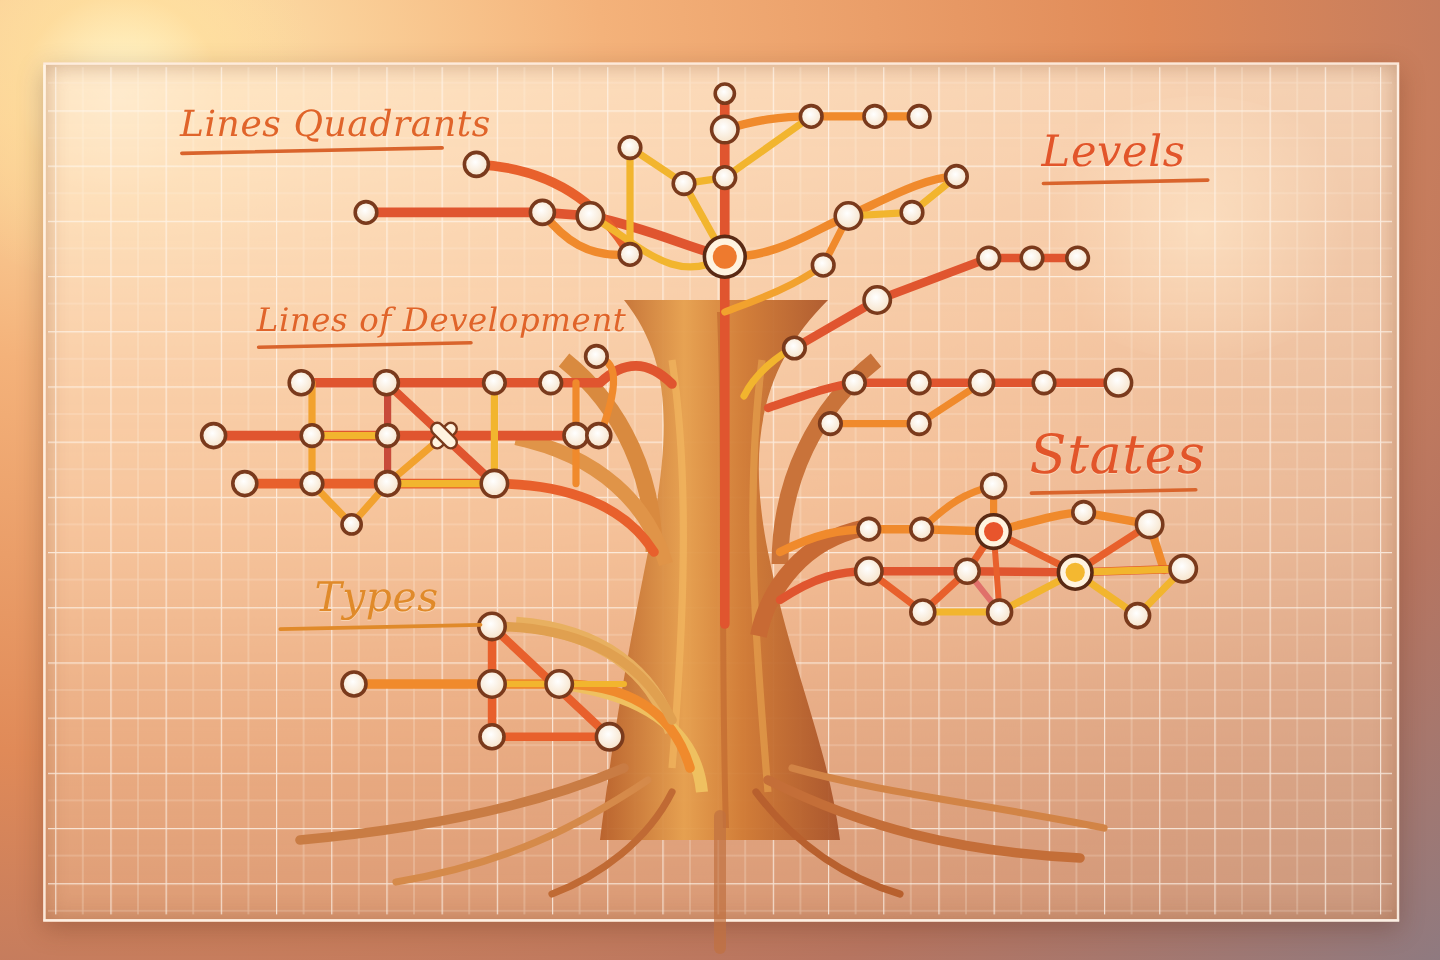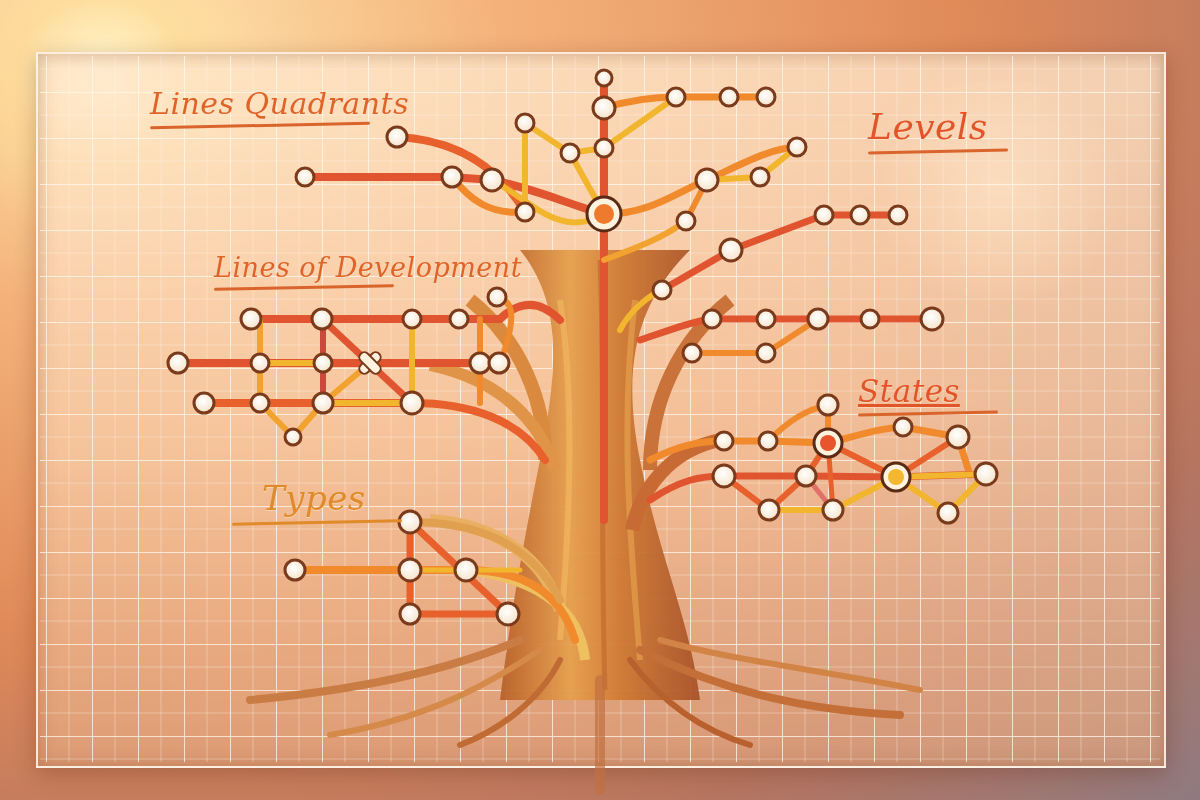--- a/index.html
+++ b/index.html
@@ -212,20 +212,20 @@
   <span class="ul" style="width:220px;"></span>
 </div>
 <div class="label" style="left:828px;top:106px;font-size:36px;color:#e2552a;margin-left:40px;">
   <span>Levels</span>
   <span class="ul" style="width:140px;"></span>
 </div>
 <div class="label" style="left:214px;top:252px;font-size:27px;text-align:center;">
   <span>Lines of Development</span>
   <span class="ul" style="width:180px;"></span>
 </div>
-<div class="label" style="left:858px;top:373px;font-size:31px;color:#e2552a;text-decoration:underline;">
+<div class="label" style="left:858px;top:352px;font-size:45px;color:#e2552a;">
   <span>States</span>
   <span class="ul" style="width:140px;"></span>
 </div>
 <div class="label" style="left:262px;top:478px;font-size:34px;color:#e08a2a;">
   <span>Types</span>
   <span class="ul" style="left:-30px;width:170px;background:#e08a2a;"></span>
 </div>
 
 </body></html>

